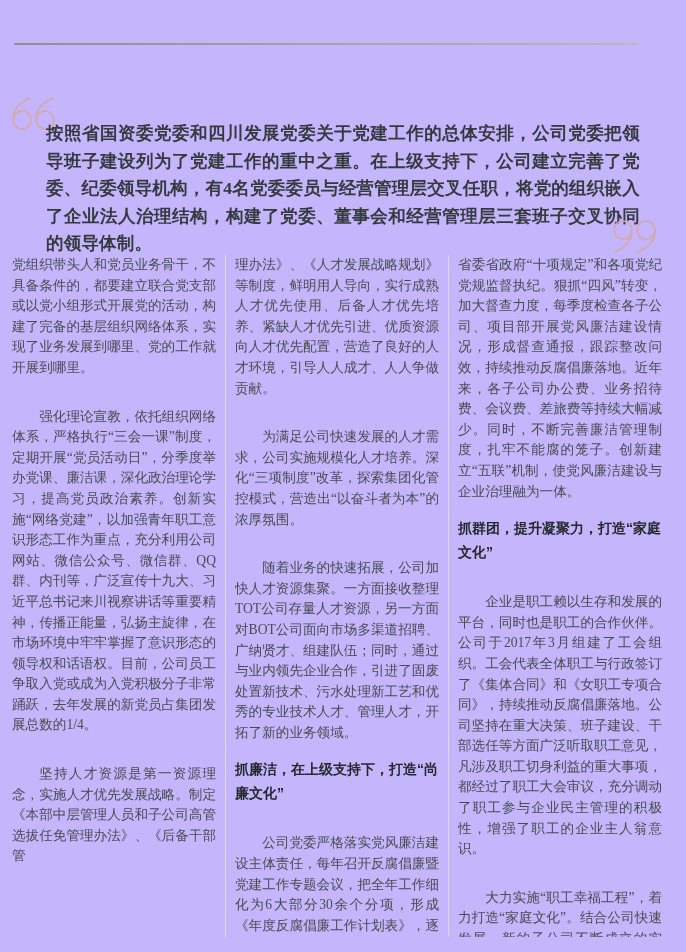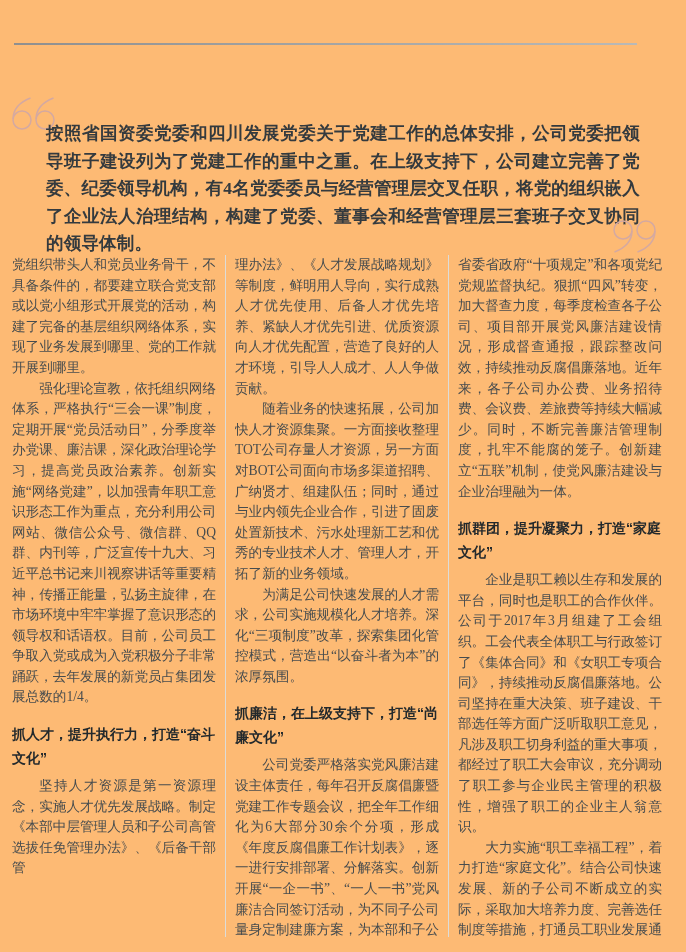--- a/index.html
+++ b/index.html
@@ -1,20 +1,20 @@
 <!DOCTYPE html>
 <html><head>
 <meta charset="utf-8">
 <style>
   html,body { margin:0; padding:0; }
   .page {
     position: relative;
     width: 686px;
     height: 952px;
-    background: #fdba74;
+    background: #c4b5fd;
     overflow: hidden;
     font-family: "Liberation Serif", "DejaVu Serif", serif;
   }
   
   .top-rule {
     position: absolute;
     top: 43px; left: 14px;
     width: 623px; height: 2px;
     background: linear-gradient(to right, #8f8f8f, #b9b9b7);
   }
@@ -57,21 +57,21 @@
     width: 19px;
     display: flex;
     justify-content: center;
     flex: 0 0 auto;
   }
   .gutter .sep {
     width: 1px; height: 100%;
     background: #dddcd8;
   }
   .col p { margin: 0; }
-  .col p.para { text-indent: 2em; }
+  .col p.para { text-indent: 2em; margin-top: 28px; }
   .col p.cont { text-indent: 0; }
   .col h3.heading {
     margin: 15px 0 6px 0;
     font-family: "Liberation Sans", "DejaVu Sans", sans-serif;
     font-size: 14px;
     line-height: 23.5px;
     font-weight: 700;
     color: #23292c;
     text-align: left;
     text-indent: 0;
@@ -106,32 +106,31 @@
         </g>
       </svg>
     </span>
   </section>
 
   <section class="columns">
 
     <div class="col">
       <p class="cont">党组织带头人和党员业务骨干，不具备条件的，都要建立联合党支部或以党小组形式开展党的活动，构建了完备的基层组织网络体系，实现了业务发展到哪里、党的工作就开展到哪里。</p>
       <p class="para">强化理论宣教，依托组织网络体系，严格执行“三会一课”制度，定期开展“党员活动日”，分季度举办党课、廉洁课，深化政治理论学习，提高党员政治素养。创新实施“网络党建”，以加强青年职工意识形态工作为重点，充分利用公司网站、微信公众号、微信群、QQ群、内刊等，广泛宣传十九大、习近平总书记来川视察讲话等重要精神，传播正能量，弘扬主旋律，在市场环境中牢牢掌握了意识形态的领导权和话语权。目前，公司员工争取入党或成为入党积极分子非常踊跃，去年发展的新党员占集团发展总数的1/4。</p>
-      <h3 class="heading">抓人才，提升执行力，打造“奋斗文化”</h3>
       <p class="para">坚持人才资源是第一资源理念，实施人才优先发展战略。制定《本部中层管理人员和子公司高管选拔任免管理办法》、《后备干部管</p>
     </div>
 
     <div class="gutter">
         <div class="sep"></div>
       </div>
 
     <div class="col">
       <p class="cont">理办法》、《人才发展战略规划》等制度，鲜明用人导向，实行成熟人才优先使用、后备人才优先培养、紧缺人才优先引进、优质资源向人才优先配置，营造了良好的人才环境，引导人人成才、人人争做贡献。</p>
+      <p class="para">为满足公司快速发展的人才需求，公司实施规模化人才培养。深化“三项制度”改革，探索集团化管控模式，营造出“以奋斗者为本”的浓厚氛围。</p>
       <p class="para">随着业务的快速拓展，公司加快人才资源集聚。一方面接收整理TOT公司存量人才资源，另一方面对BOT公司面向市场多渠道招聘、广纳贤才、组建队伍；同时，通过与业内领先企业合作，引进了固废处置新技术、污水处理新工艺和优秀的专业技术人才、管理人才，开拓了新的业务领域。</p>
-      <p class="para">为满足公司快速发展的人才需求，公司实施规模化人才培养。深化“三项制度”改革，探索集团化管控模式，营造出“以奋斗者为本”的浓厚氛围。</p>
       <h3 class="heading">抓廉洁，在上级支持下，打造“尚廉文化”</h3>
       <p class="para">公司党委严格落实党风廉洁建设主体责任，每年召开反腐倡廉暨党建工作专题会议，把全年工作细化为6大部分30余个分项，形成《年度反腐倡廉工作计划表》，逐一进行安排部署、分解落实。创新开展“一企一书”、“一人一书”党风廉洁合同签订活动，为不同子公司量身定制建廉方案，为本部和子公司所有高管量身打造守廉“盔甲”。</p>
 
     </div>
 
     <div class="gutter">
         <div class="sep"></div>
       </div>
 
     <div class="col">

